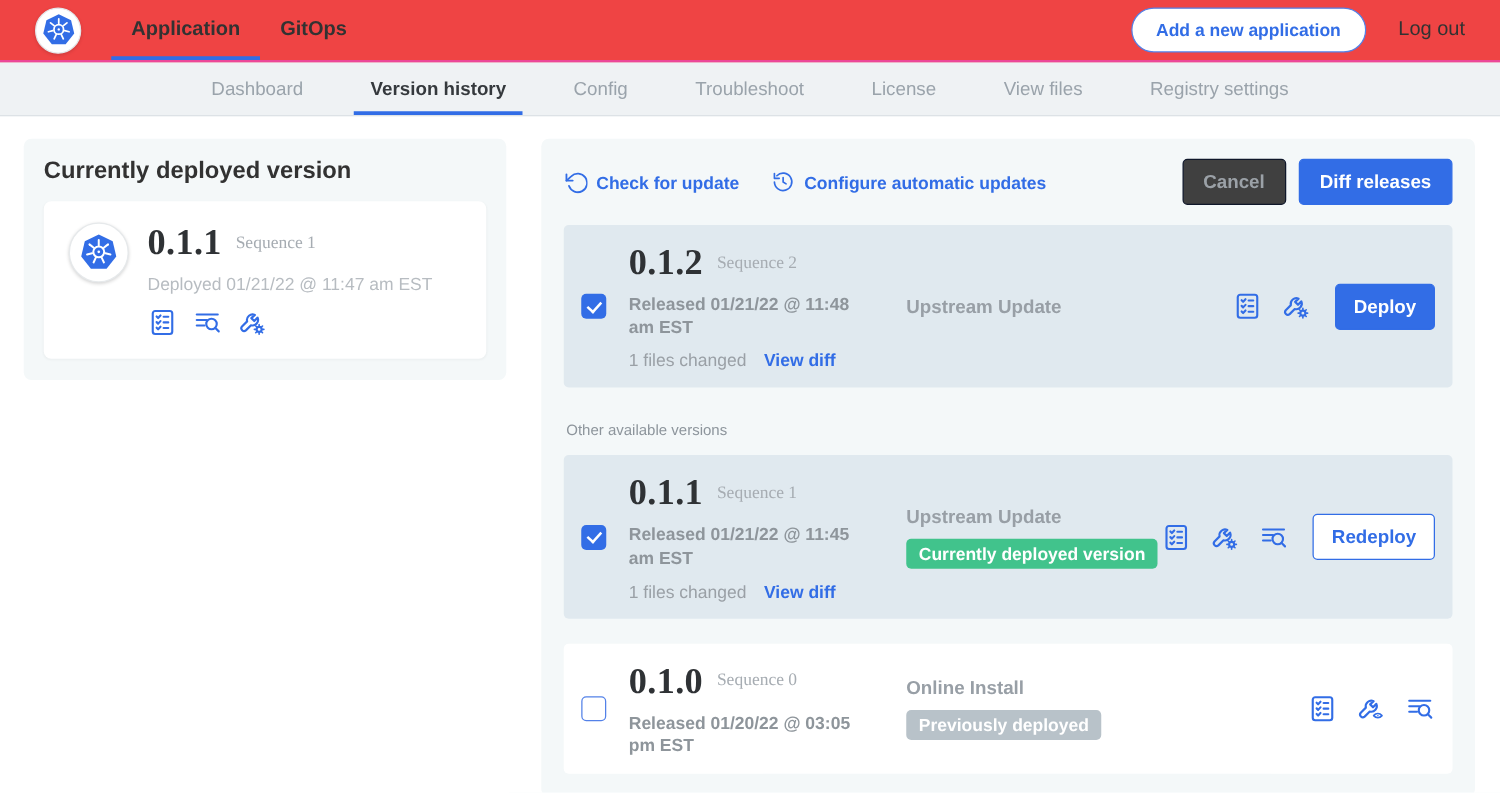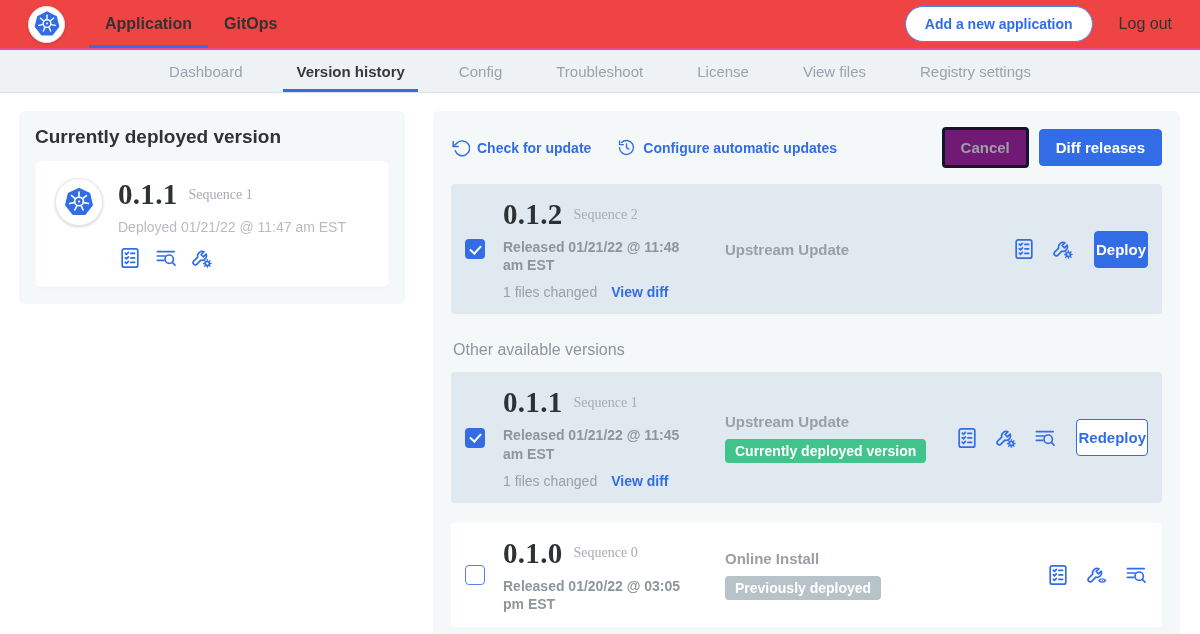--- a/index.html
+++ b/index.html
@@ -57,25 +57,25 @@
   
   .panel { flex:1; background:var(--panel-bg); border-radius:6px;
     padding:16px 18px 18px; min-height:505px; }
   .panel-header { display:flex; align-items:center; margin-bottom:16px; }
   .panel-title { font-size:17px; font-weight:700; color:#62798a; margin-right:14px; }
   .link-btn { display:flex; align-items:center; gap:7px; color:var(--accent);
     font-size:14px; font-weight:700; margin-right:26px; cursor:pointer; }
   .panel-actions { margin-left:auto; display:flex; align-items:center; gap:10px; }
   .btn { font-family:inherit; font-size:15px; font-weight:700; border-radius:4px;
     padding:9px 16px; cursor:pointer; }
-  .btn--ghost { background:#701a75; border:3px solid #0f172a; color:#9ba1a7; }
+  .btn--ghost { background:#404040; border:1px solid #0f172a; color:#9ba1a7; }
   .btn--primary { background:var(--accent); border:1px solid var(--accent); color:#fff; }
   .btn--outline { background:#fff; border:1px solid var(--accent); color:var(--accent); }
 
-  .other-title { font-size:16px; color:#8d959c; margin:27px 2px 13px; }
+  .other-title { font-size:12px; color:#8d959c; margin:27px 2px 13px; }
 
   .vrow { display:flex; align-items:center; border-radius:4px; padding:14px 14px 14px 12px; }
   .vrow--highlight { background:var(--row-bg); min-height:120px; }
   .vrow--plain { background:#fff; min-height:93px; }
   .vrow + .vrow { margin-top:20px; }
 
   .checkbox { width:20px; height:20px; border-radius:4px; margin:0 18px 0 2px;
     flex:0 0 auto; cursor:pointer; position:relative; }
   .checkbox.checked { background:var(--accent); }
   .checkbox.checked::after { content:""; position:absolute; left:7px; top:3.5px;
@@ -89,21 +89,21 @@
   .vdiff { color:var(--accent); font-weight:700; cursor:pointer; text-decoration:none; }
 
   .scol { flex:1; }
   .source { font-size:15px; font-weight:700; color:#989fa6; }
   .badge { display:inline-block; margin-top:9px; color:#fff; font-size:14px; font-weight:700;
     padding:4px 10px; border-radius:4px; }
   .badge--green { background:var(--green); }
   .badge--gray  { background:var(--gray-badge); }
 
   .acol { display:flex; align-items:center; gap:15px; }
-  .acol .btn { margin-left:4px; padding:9px 1px; }
+  .acol .btn { margin-left:4px; padding:9px 14px; }
 </style>
 </head>
 <body>
 
 <svg width="0" height="0" style="position:absolute">
   <defs>
     <g id="i-k8s">
       <polygon points="16,2.5 26.5,7.6 29.2,19 21.9,28.2 10.1,28.2 2.8,19 5.5,7.6" fill="#326de6"></polygon>
       <g stroke="#fff" stroke-width="1.5" fill="none" stroke-linecap="round">
         <circle cx="16" cy="15.5" r="4.1"></circle>

